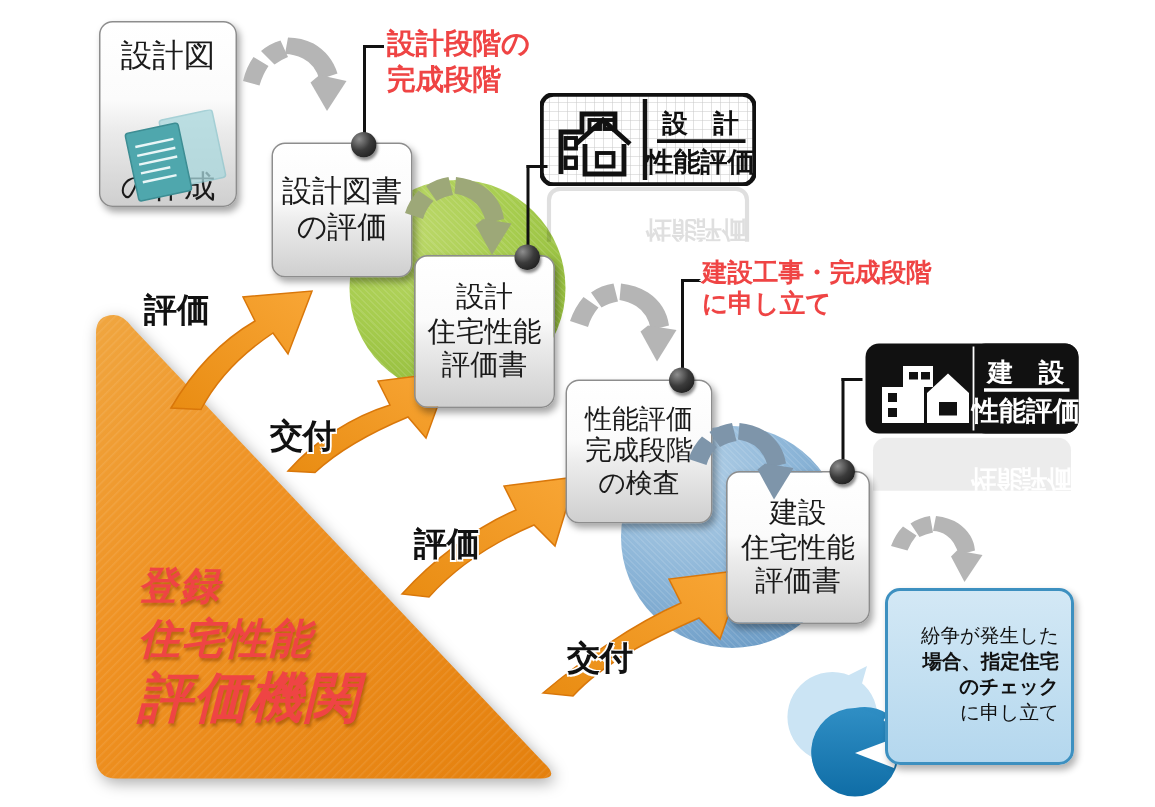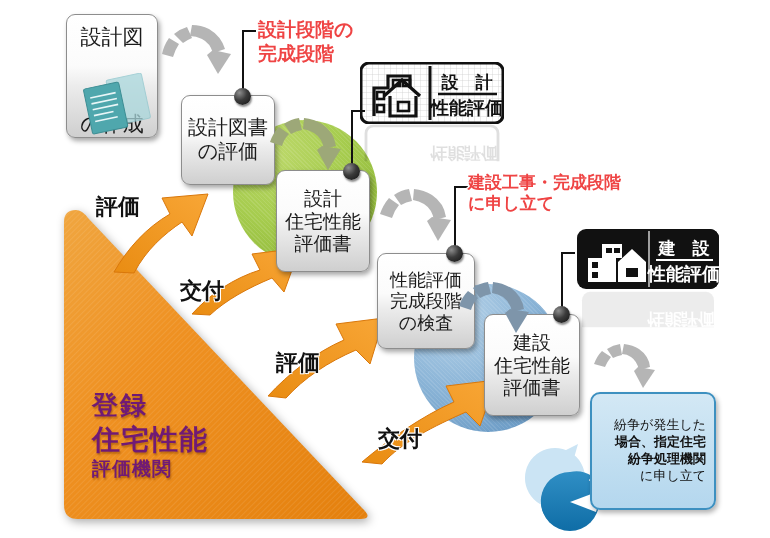--- a/index.html
+++ b/index.html
@@ -32,25 +32,25 @@
   .circ.blue{background:radial-gradient(circle at 30% 22%,#b6d2e8 0%,#8db6d8 45%,#5c8fbd 100%);}
   .circ::after{content:"";position:absolute;inset:0;border-radius:50%;
                background:repeating-linear-gradient(45deg,rgba(255,255,255,.10) 0 1px,rgba(0,0,0,0) 1px 3px);}
 
   
   .garrow{position:absolute;z-index:35;}
 
   
   #triangle{position:absolute;left:62px;top:208px;width:314px;height:313px;z-index:20;
             filter:drop-shadow(2px 3px 5px rgba(0,0,0,.33));}
-  #tri-text{position:absolute;left:92px;top:389px;z-index:25;color:#701a75;font-weight:bold;
-            line-height:1.26;text-shadow:1px 2px 2px rgba(140,70,0,.55);}
+  #tri-text{position:absolute;left:92px;top:375px;z-index:25;color:#ef4444;font-weight:bold;
+            line-height:1.26;text-shadow:1px 2px 2px rgba(140,70,0,.55);font-style:italic;}
   #tri-text .t1{font-size:26px;letter-spacing:2px;}
   #tri-text .t2{font-size:28px;letter-spacing:1px;}
-  #tri-text .t3{font-size:19px;letter-spacing:1px;}
+  #tri-text .t3{font-size:36px;letter-spacing:1px;}
 
   
   .oarrow{position:absolute;z-index:28;}
   .olabel{position:absolute;font-weight:bold;color:#111;z-index:29;white-space:nowrap;
           text-shadow:1px 1px 0 #fff,-1px 1px 0 #fff,1px -1px 0 #fff,-1px -1px 0 #fff;}
 
   
   .badge{position:absolute;z-index:40;}
   .badge .refl{position:absolute;left:0;top:100%;width:100%;height:60%;
                transform:scaleY(-1);opacity:.13;pointer-events:none;}
@@ -333,17 +333,17 @@
     <g stroke="#ffffff" stroke-width="3" stroke-linecap="round">
       <line x1="64" y1="14" x2="78" y2="6"></line>
       <line x1="70" y1="30" x2="84" y2="28"></line>
       <line x1="66" y1="46" x2="80" y2="52"></line>
     </g>
   </svg>
 
   <div id="dispute">
     <span>紛争が発生した</span>
     <span class="b">場合、指定住宅</span>
-    <span class="b">紛争処理機関</span>
+    <span class="b">のチェック</span>
     <span>に申し立て</span>
   </div>
 
 </div>
 
 </body></html>

